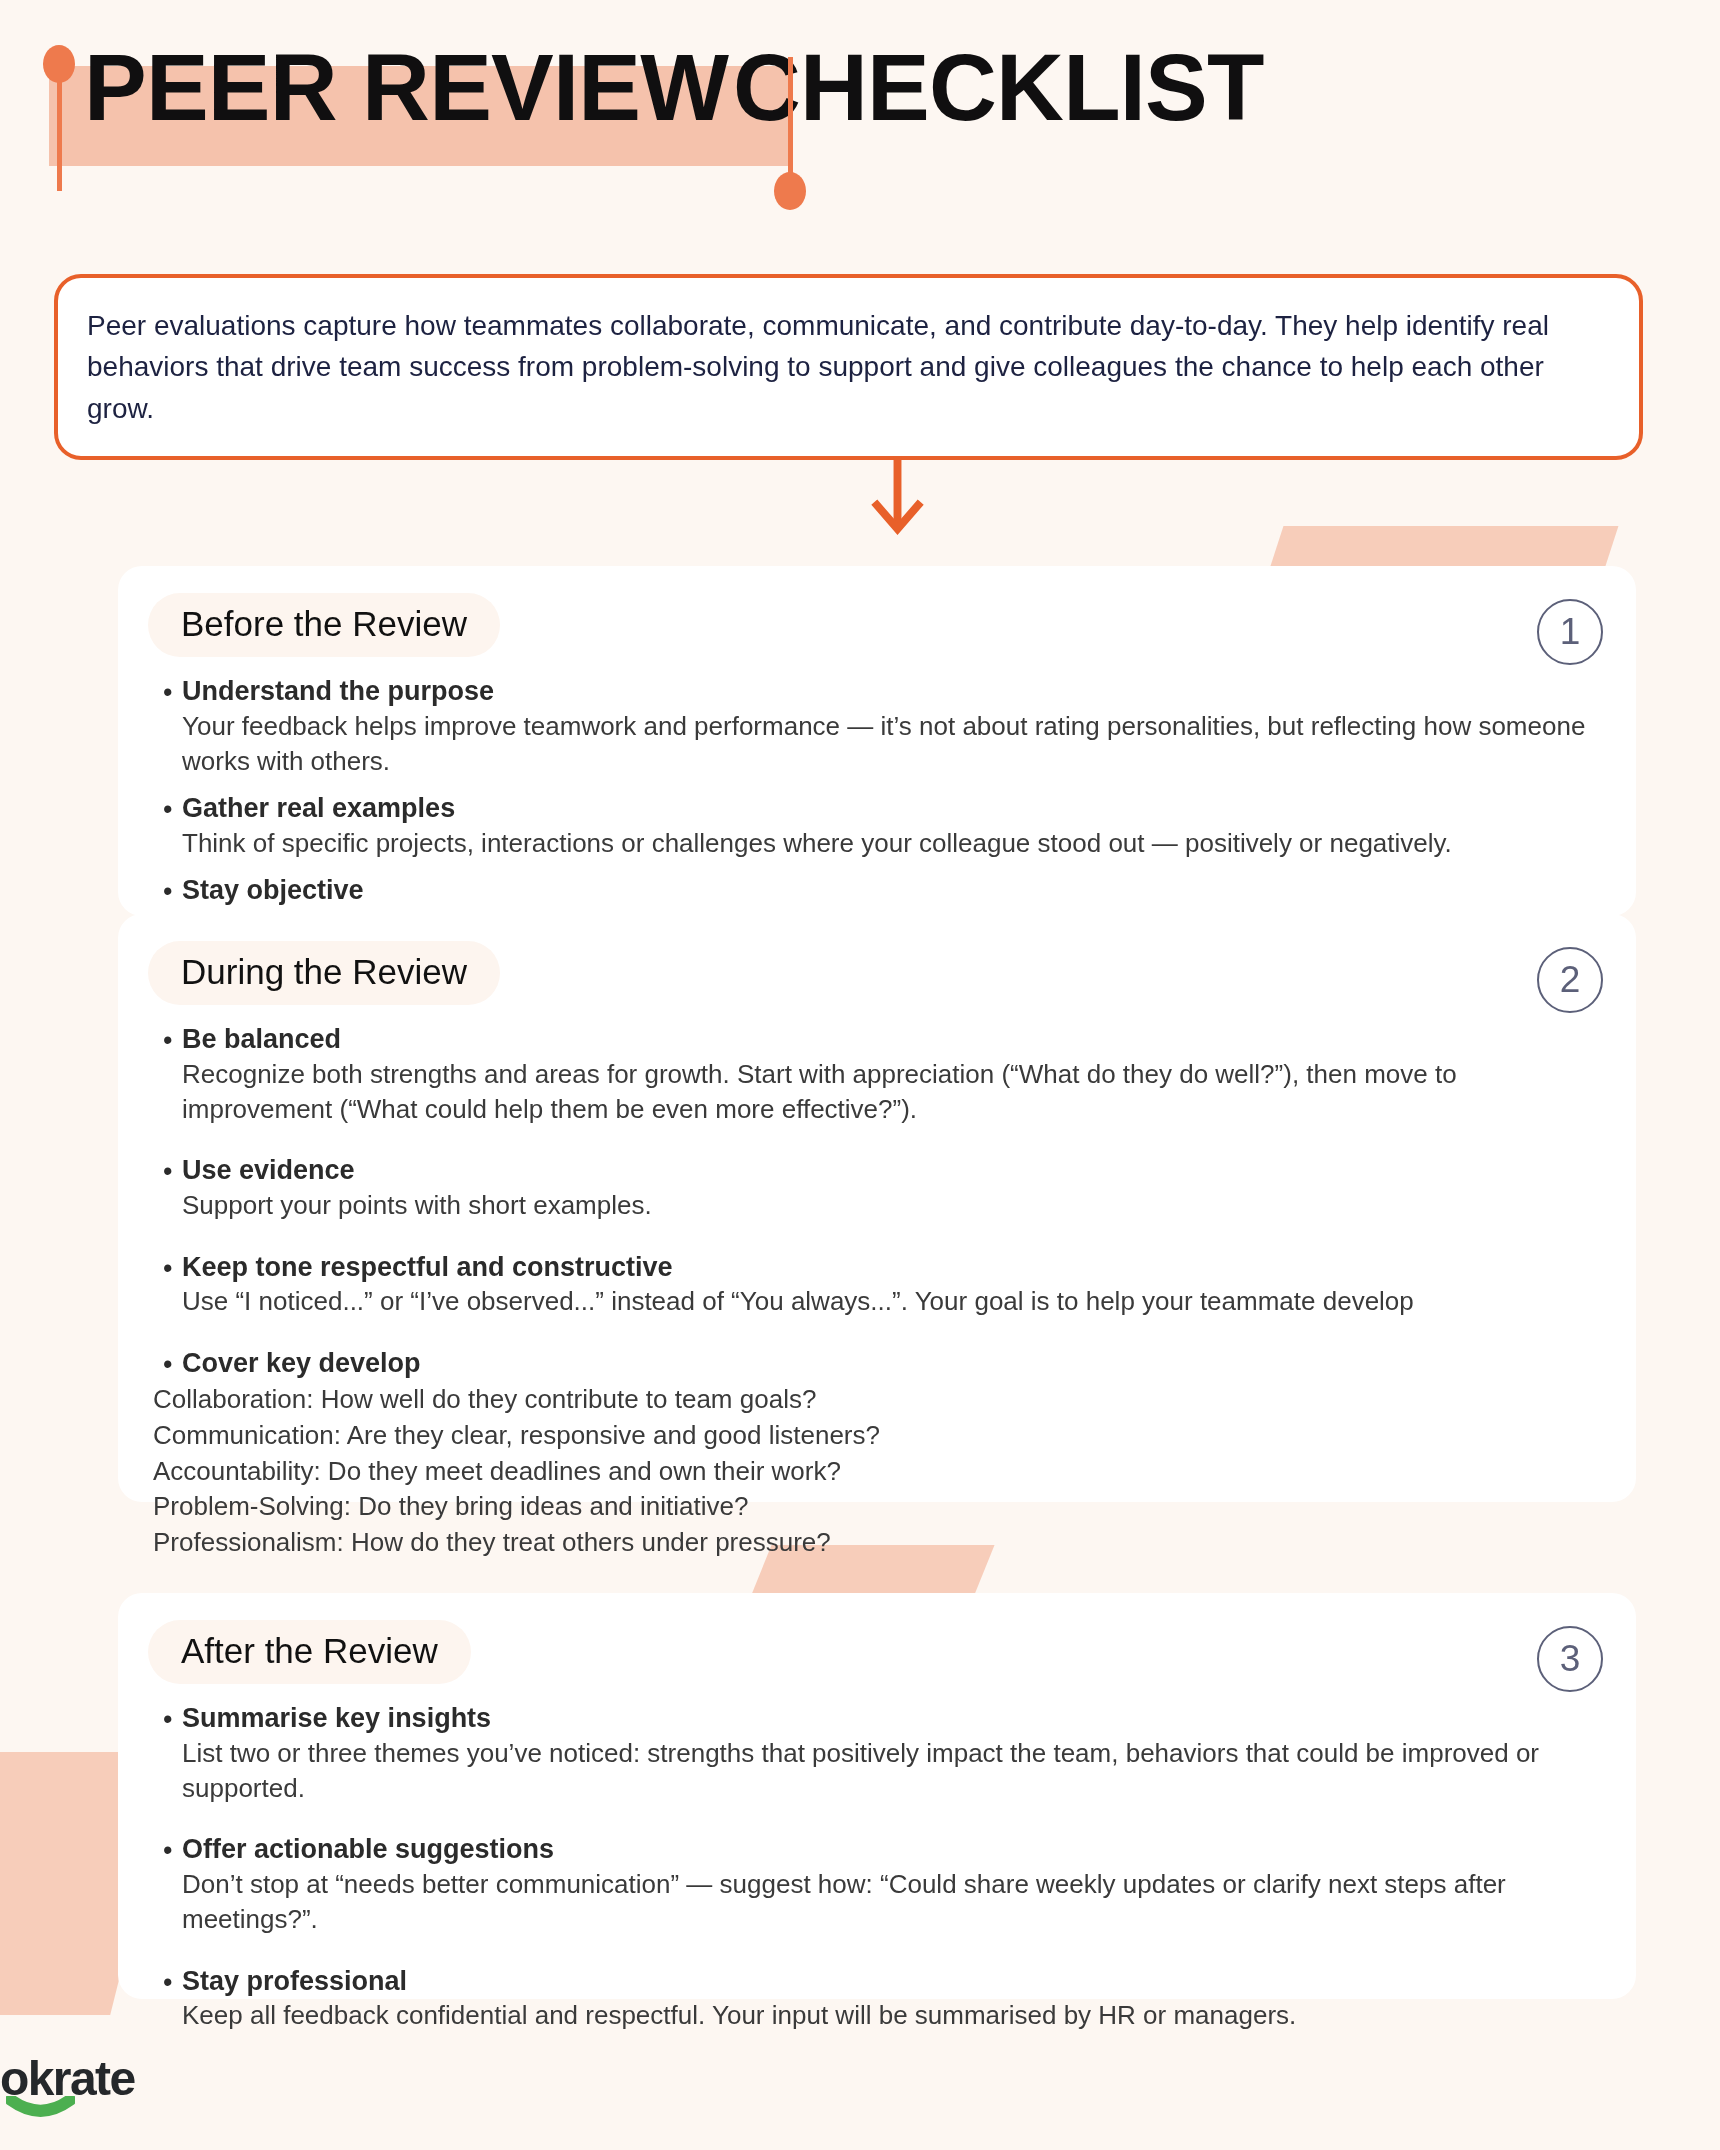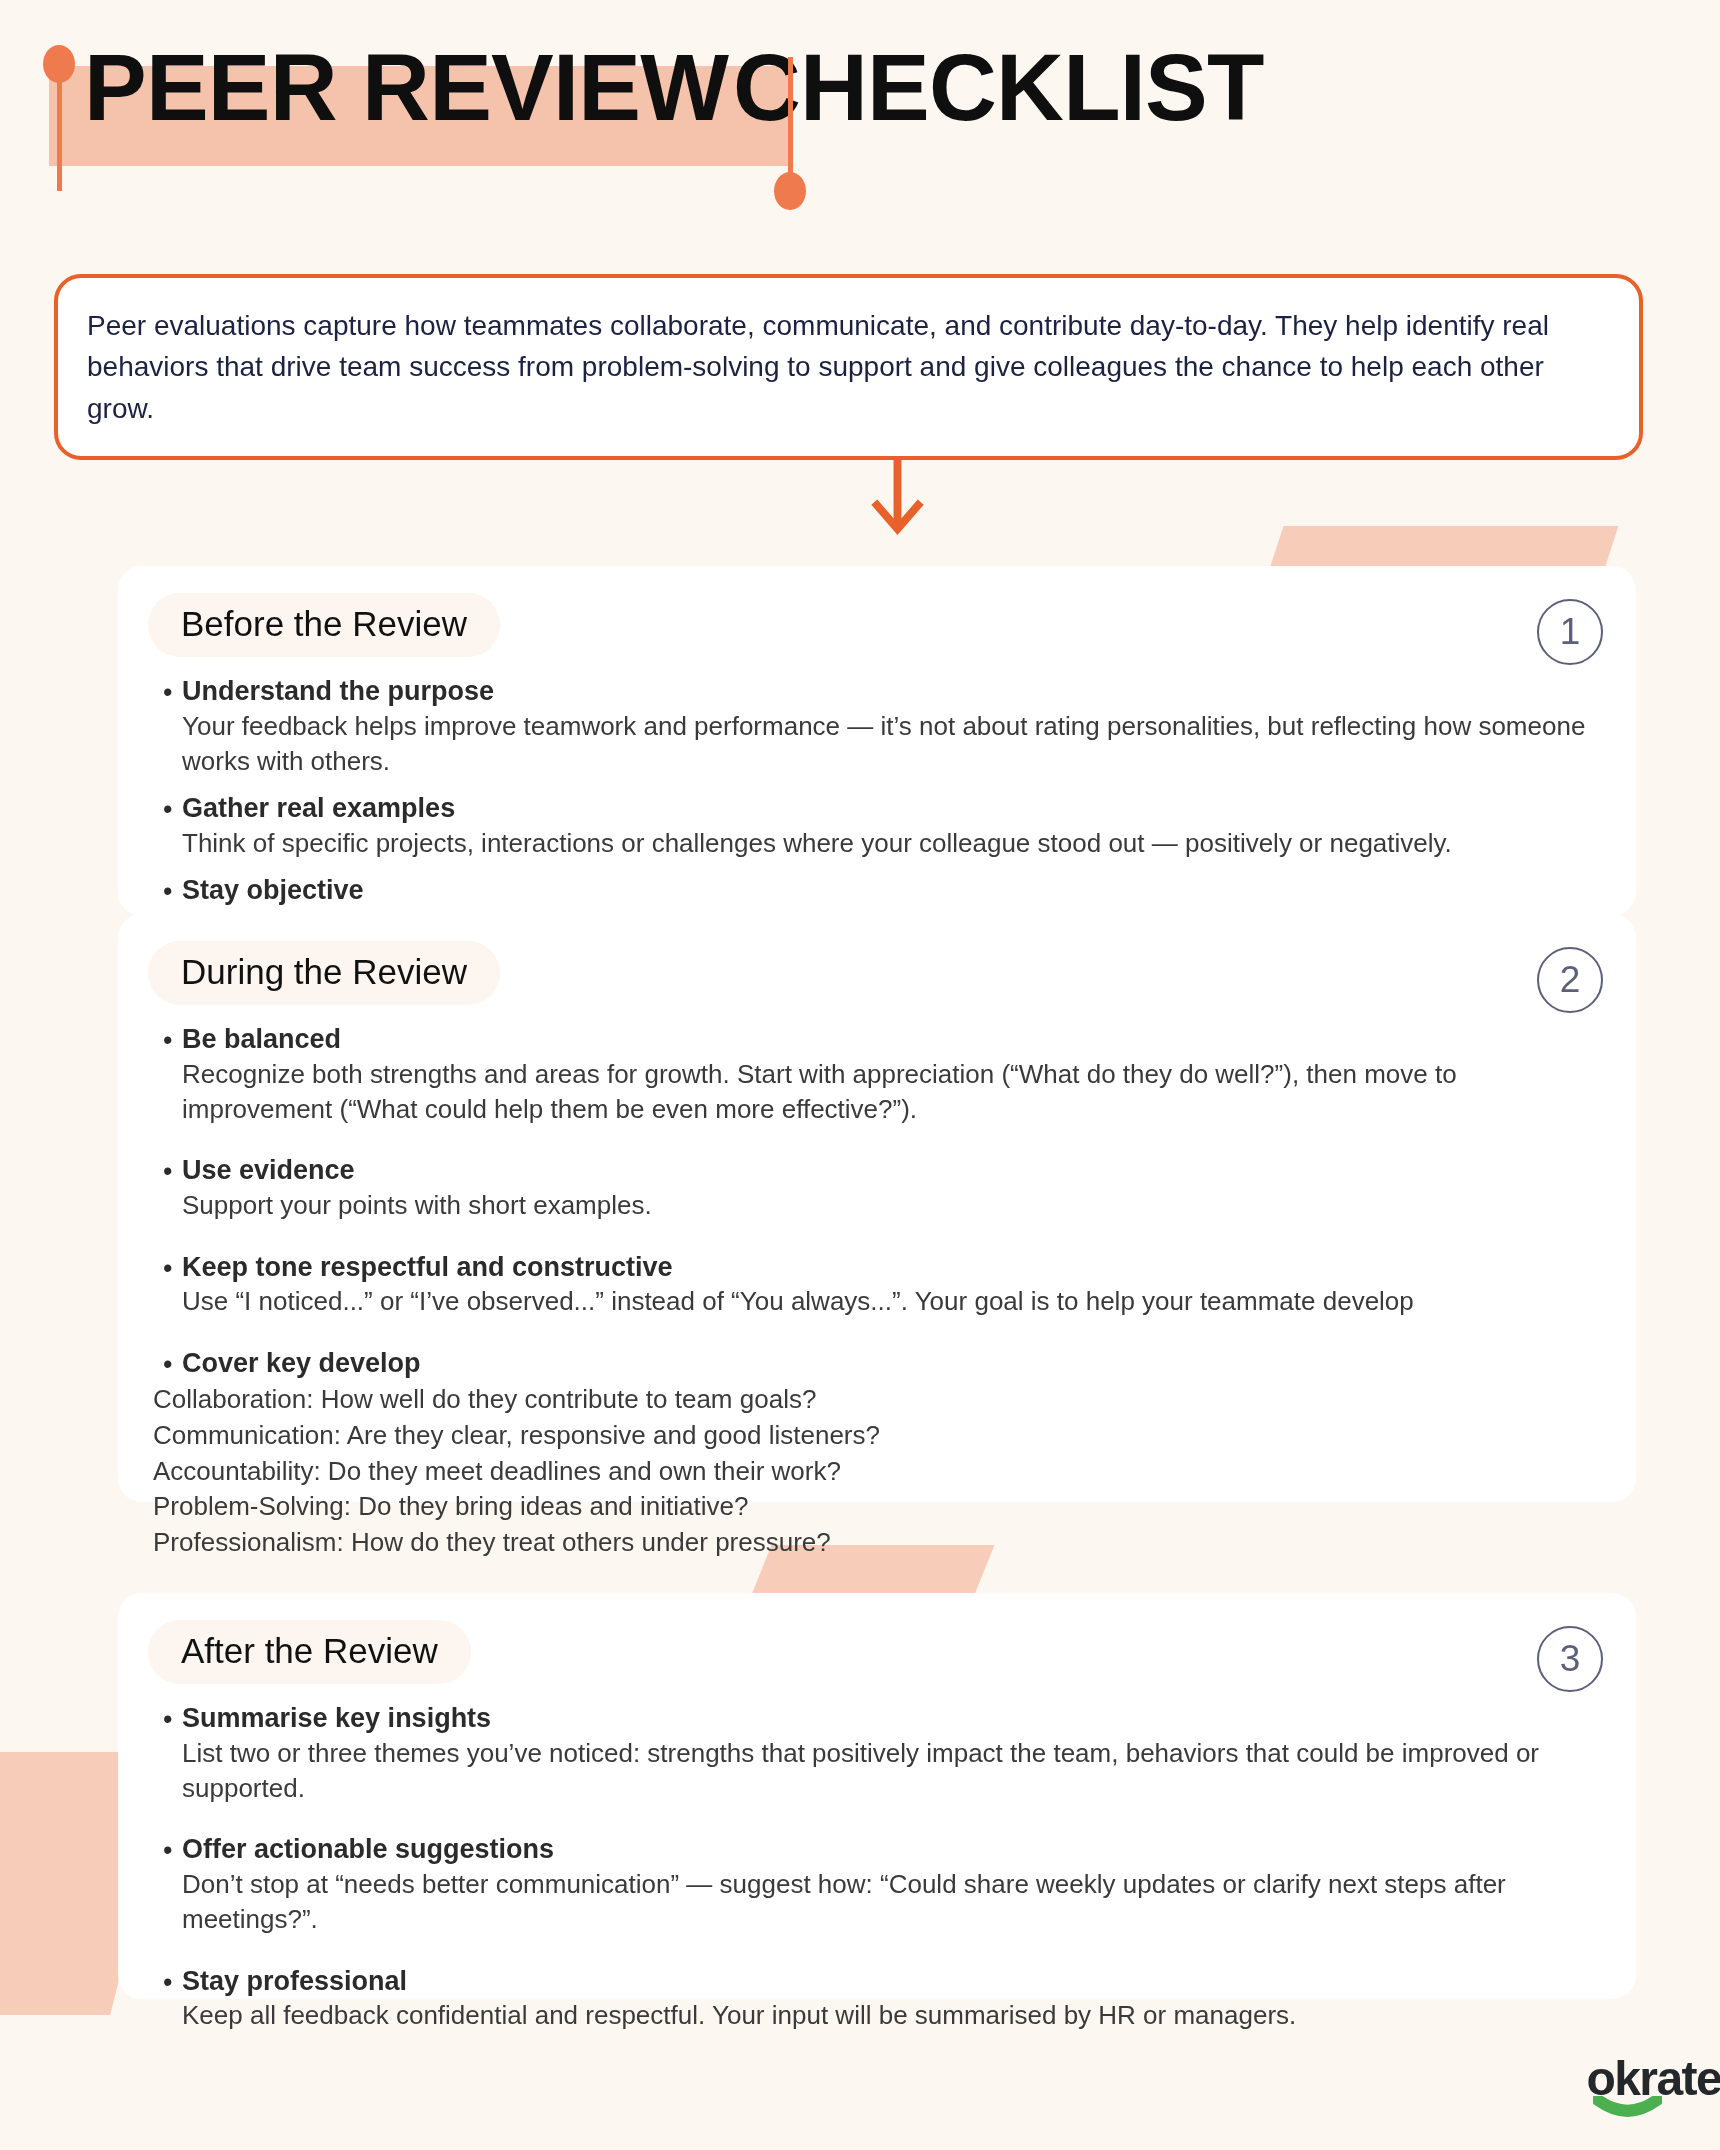--- a/index.html
+++ b/index.html
@@ -236,23 +236,23 @@
     font-size: 26px;
     color: #3A3A3A;
     line-height: 1.37;
     font-family: "Liberation Sans", sans-serif;
   }
 
   
   #footer-logo {
     position: absolute;
     left: 0;
-    right: 0;
+    right: 8px;
     top: 2051px;
-    text-align: right;
+    text-align: left;
     z-index: 3;
   }
   #logo-wrap {
     display: inline-block;
     position: relative;
   }
   #logo-text {
     font-size: 48px;
     font-weight: bold;
     color: #25282B;

